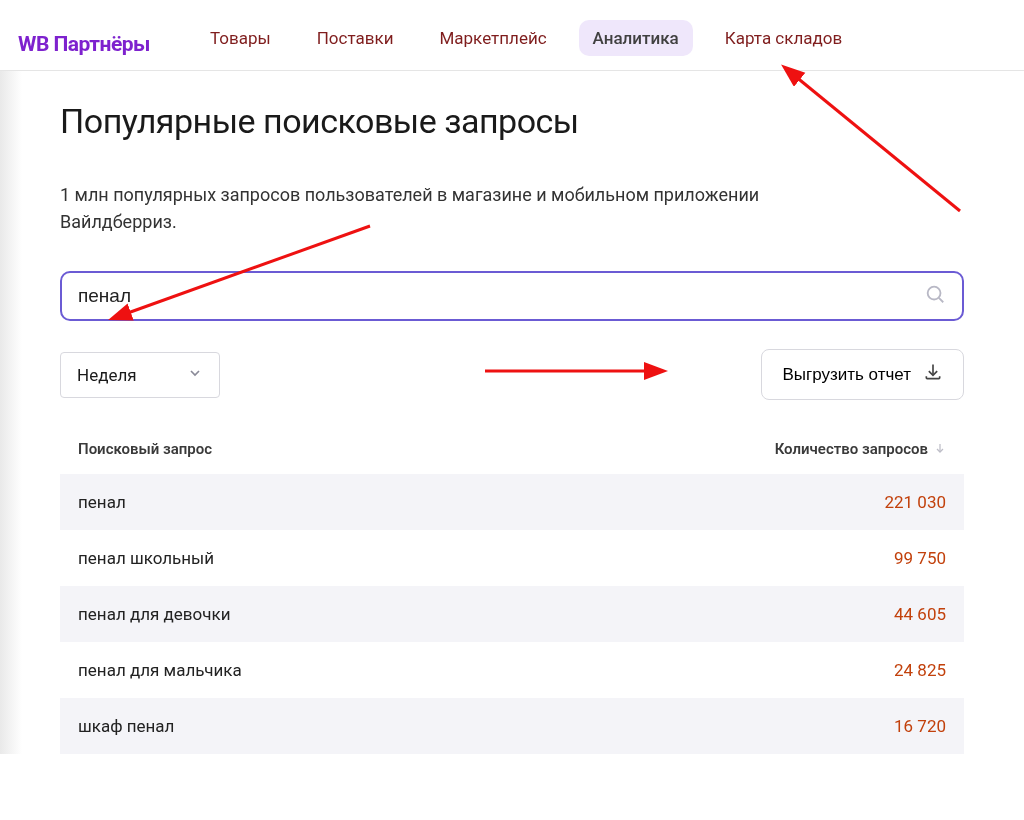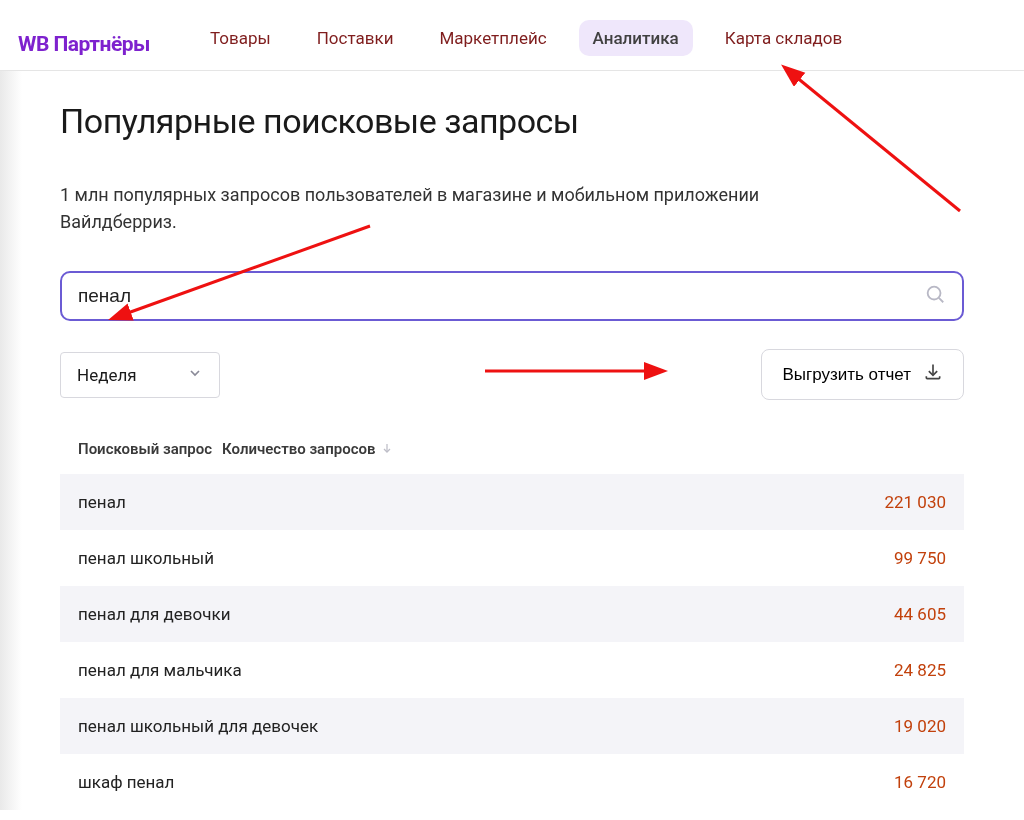--- a/index.html
+++ b/index.html
@@ -104,21 +104,21 @@
     border-radius: 8px;
     padding: 12px 20px;
     font-size: 17px;
     cursor: pointer;
     background: #fff;
   }
   .dl-icon { color: #444; }
   
   .tbl-head {
     display: flex;
-    justify-content: flex-start;
+    justify-content: space-between;
     font-size: 15px;
     font-weight: 600;
     color: #3a3a3a;
     padding: 0 18px 16px 18px;
   }
   .th-right { display: inline-flex; align-items: center; gap: 6px; padding-left: 10px; }
   .sort-arrow { color: #bdbdc7; font-size: 15px; }
   .row {
     display: flex;
     justify-content: space-between;
@@ -208,24 +208,20 @@
     </div>
     <div class="row">
       <span class="q">пенал для девочки</span>
       <span class="c">44 605</span>
     </div>
     <div class="row">
       <span class="q">пенал для мальчика</span>
       <span class="c">24 825</span>
     </div>
     <div class="row">
-      <span class="q">пенал школьный для девочек</span>
-      <span class="c">19 020</span>
-    </div>
-    <div class="row">
       <span class="q">шкаф пенал</span>
       <span class="c">16 720</span>
     </div>
   </div>
 
   <div class="anno" style="left:780px; top:0px;">
     <svg width="200" height="170">
       <defs>
           <marker id="ah1" markerWidth="10" markerHeight="10" refX="2" refY="3" orient="auto">
         <path d="M0,0 L0,6 L8,3 z" fill="#e11"></path>

